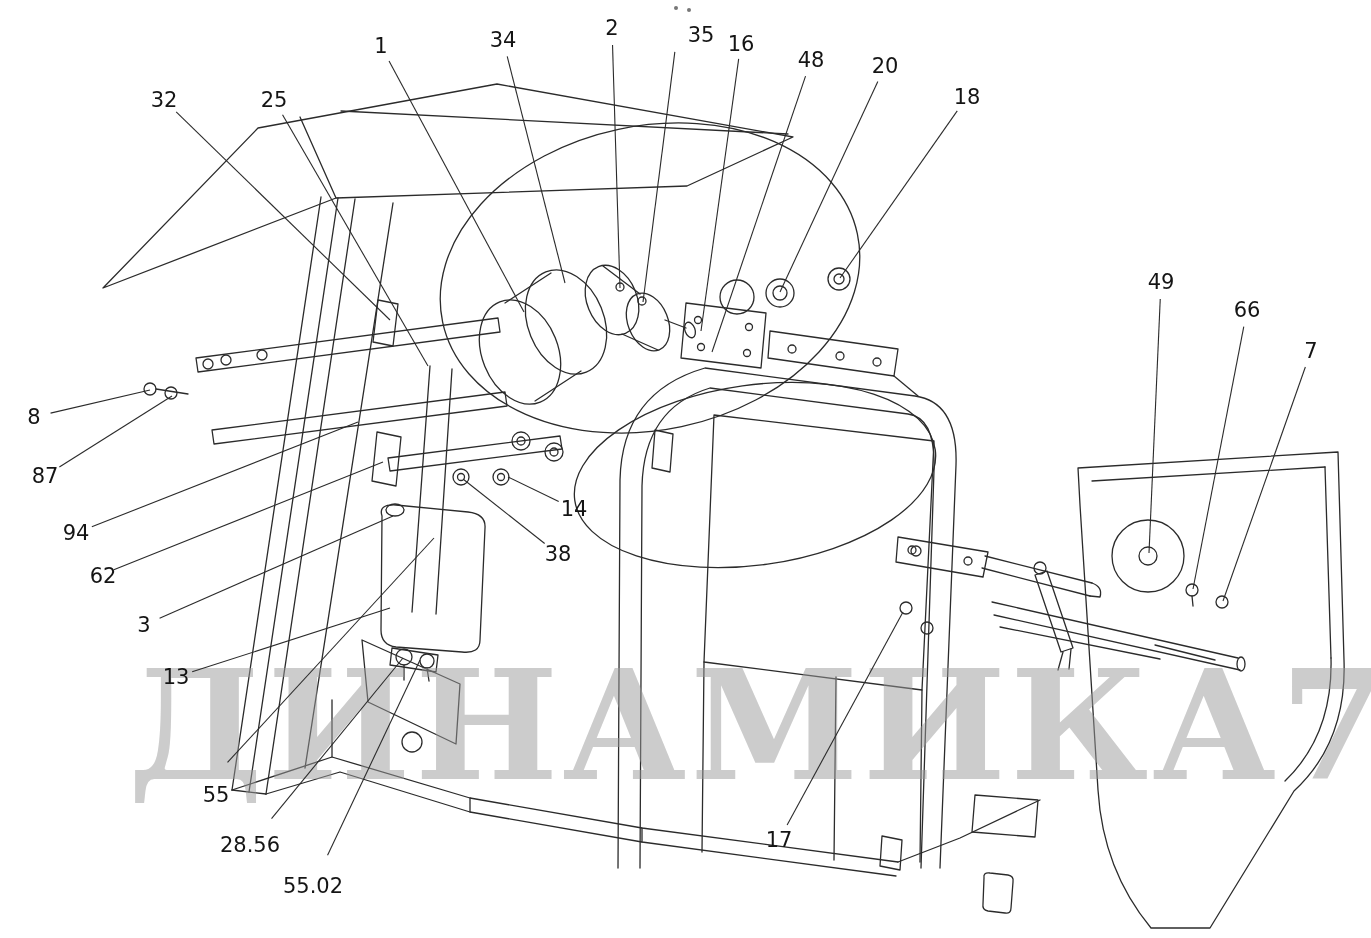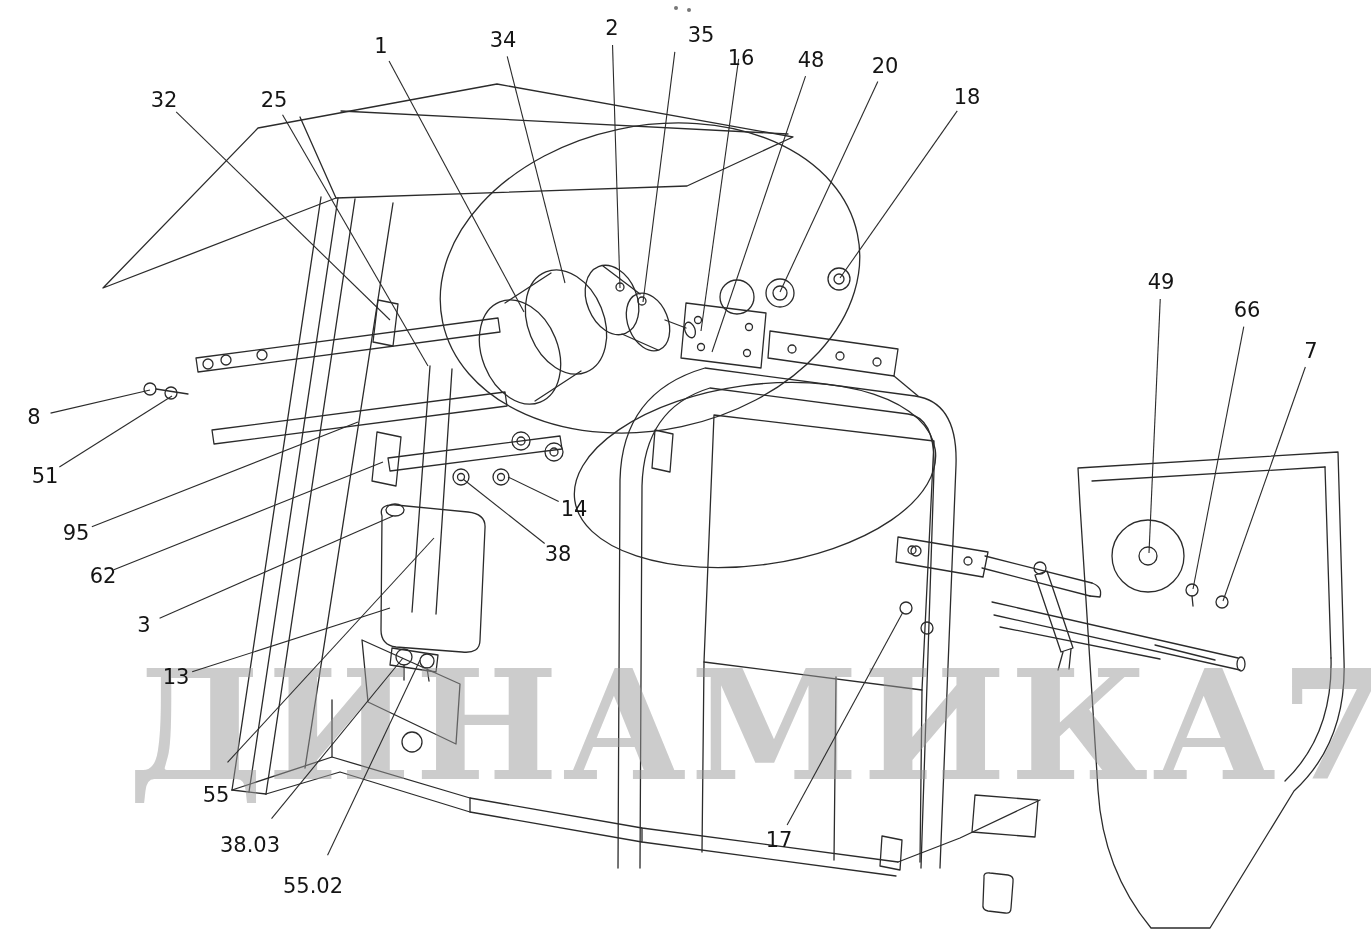--- a/index.html
+++ b/index.html
@@ -222,34 +222,34 @@
       </g>
   </svg>
 
   <div class="callout-layer" id="callout-layer">
       <div class="callout" style="left: 164px; top: 100px;">32</div>
       <div class="callout" style="left: 274px; top: 100px;">25</div>
       <div class="callout" style="left: 381px; top: 46px;">1</div>
       <div class="callout" style="left: 503px; top: 40px;">34</div>
       <div class="callout" style="left: 612px; top: 28px;">2</div>
       <div class="callout" style="left: 677px; top: 35px; margin-left: 24px;">35</div>
-      <div class="callout" style="left: 741px; top: 58px;">16</div>
+      <div class="callout" style="left: 741px; top: 44px;">16</div>
       <div class="callout" style="left: 811px; top: 60px;">48</div>
       <div class="callout" style="left: 885px; top: 66px;">20</div>
       <div class="callout" style="left: 967px; top: 97px;">18</div>
       <div class="callout" style="left: 1161px; top: 282px;">49</div>
       <div class="callout" style="left: 1247px; top: 310px;">66</div>
       <div class="callout" style="left: 1311px; top: 351px;">7</div>
       <div class="callout" style="left: 34px; top: 417px;">8</div>
-      <div class="callout" style="left: 45px; top: 476px;">51</div>
-      <div class="callout" style="left: 76px; top: 533px;">95</div>
+      <div class="callout" style="left: 45px; top: 476px;">87</div>
+      <div class="callout" style="left: 76px; top: 533px;">94</div>
       <div class="callout" style="left: 82px; top: 576px; margin-left: 21px;">62</div>
       <div class="callout" style="left: 144px; top: 625px;">3</div>
       <div class="callout" style="left: 176px; top: 677px;">13</div>
       <div class="callout" style="left: 574px; top: 509px;">14</div>
       <div class="callout" style="left: 558px; top: 554px;">38</div>
       <div class="callout" style="left: 216px; top: 775px; margin-top: 20px;">55</div>
-      <div class="callout" style="left: 250px; top: 845px;">38.03</div>
+      <div class="callout" style="left: 250px; top: 845px;">28.56</div>
       <div class="callout" style="left: 313px; top: 886px;">55.02</div>
       <div class="callout" style="left: 779px; top: 840px;">17</div>
     </div>
 
 </div>
 
 </body></html>

